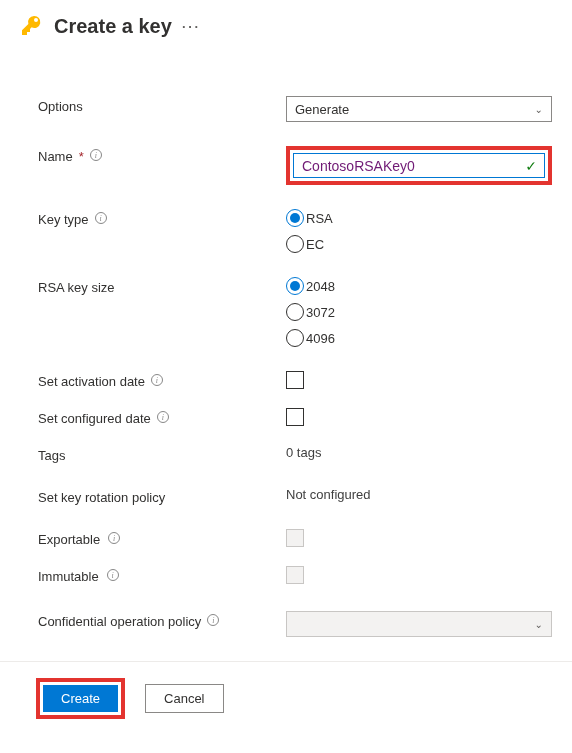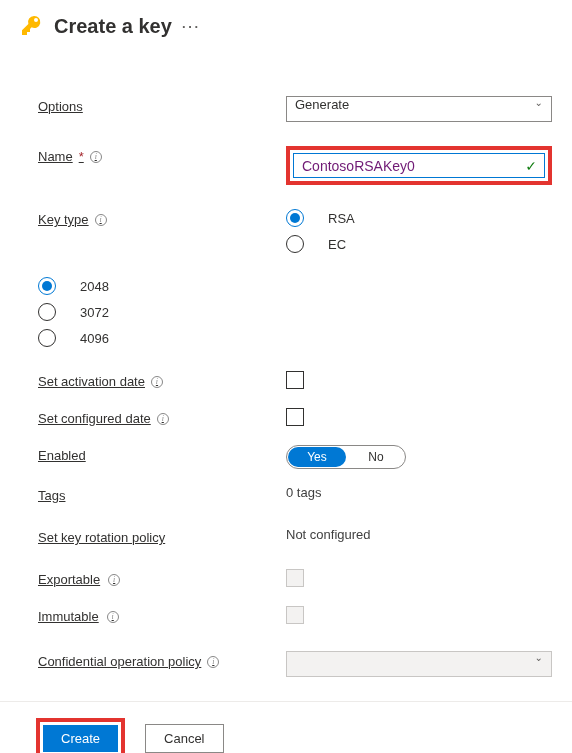--- a/index.html
+++ b/index.html
@@ -10,45 +10,45 @@
       background: #fff;
       width: 572px;
       padding: 14px 20px 24px 20px;
     }
     .header { display: flex; align-items: center; gap: 10px; margin-bottom: 58px; }
     .title { font-size: 20px; font-weight: 600; color: #323130; }
     .more { color: #605e5c; letter-spacing: 2px; font-weight: bold; cursor: pointer; }
     .form { padding-left: 18px; }
     .row { display: flex; align-items: flex-start; margin-bottom: 24px; }
     .row.tight { margin-bottom: 16px; }
-    .label-col { width: 248px; display: flex; align-items: center; gap: 6px; font-size: 13px; color: #323130; padding-top: 3px; text-decoration: underline; }
+    .label-col { width: 248px; display: flex; gap: 6px; font-size: 13px; color: #323130; padding-top: 3px; }
     .label-col.sub { padding-left: 0; gap: 8px; }
     .control-col { flex: 1; }
     .req { color: #a4262c; }
     .info-icon {
       display: inline-flex; width: 12px; height: 12px; border: 1px solid #888;
       border-radius: 50%; font-size: 8px; align-items: center; justify-content: center;
       color: #888; font-style: italic; font-family: serif;
     }
     .select {
       width: 100%; height: 26px; border: 1px solid #8a8886; background: #fff;
-      display: flex; padding: 0 8px; font-size: 13px;
+      display: flex; align-items: center; padding: 0 8px; font-size: 13px;
       justify-content: space-between; cursor: pointer;
     }
     .select.disabled { background: #f3f2f1; color: #a19f9d; border-color:#c8c6c4; }
     .chev { font-size: 10px; color: #605e5c; }
     .name-wrap { position: relative; padding: 3px; border: 4px solid #e3342f; }
     .name-input {
       width: 100%; height: 25px; border: 1px solid #0078d4;
       padding: 0 26px 0 8px; font-size: 14px; color: #701a75;
       outline: none;
     }
     .name-check { position: absolute; right: 11px; top: 50%; transform: translateY(-50%); color: #107c10; font-size: 14px; }
     .radio-group { display: flex; flex-direction: column; gap: 8px; }
-    .radio, .check { display: flex; align-items: center; gap: 24px; font-size: 13px; cursor: pointer; }
+    .radio, .check { display: flex; align-items: center; gap: 2px; font-size: 13px; cursor: pointer; }
     .radio-circle {
       width: 18px; height: 18px; border-radius: 50%; border: 1px solid #323130;
       display: inline-flex; align-items: center; justify-content: center;
     }
     .radio.selected .radio-circle { border: 1px solid #0078d4; }
     .radio.selected .radio-circle::after {
       content: ""; width: 10px; height: 10px; border-radius: 50%; background: #0078d4;
     }
     .checkbox {
       width: 18px; height: 18px; border: 1px solid #323130; display:inline-block;
@@ -130,20 +130,23 @@
           </div>
         <div class="radio">
             <span class="radio-circle"></span>
             <span>EC</span>
           </div>
       </div>
     </div>
   </div>
 
   <div class="row">
+    <div class="label-col">
+        <span>RSA key size</span>
+      </div>
     <div class="control-col">
       <div class="radio-group">
         <div class="radio selected">
             <span class="radio-circle"></span>
             <span>2048</span>
           </div>
         <div class="radio">
             <span class="radio-circle"></span>
             <span>3072</span>
           </div>
@@ -164,35 +167,20 @@
   </div>
 
   <div class="row tight">
     <div class="label-col">
       <span>Set configured date</span>
       <span class="info-icon">i</span>
     </div>
     <div class="control-col"><span class="checkbox"></span></div>
   </div>
 
-  <div class="row tight">
-    <div class="label-col">
-        <span>Enabled</span>
-      </div>
-    <div class="control-col">
-      <div class="toggle-pill">
-        <div class="toggle-opt active">
-            <span>Yes</span>
-          </div>
-        <div class="toggle-opt inactive">
-            <span>No</span>
-          </div>
-      </div>
-    </div>
-  </div>
 
   <div class="row">
     <div class="label-col">
         <span>Tags</span>
       </div>
     <div class="control-col"><span class="link">0 tags</span></div>
   </div>
 
   <div class="row">
     <div class="label-col">

